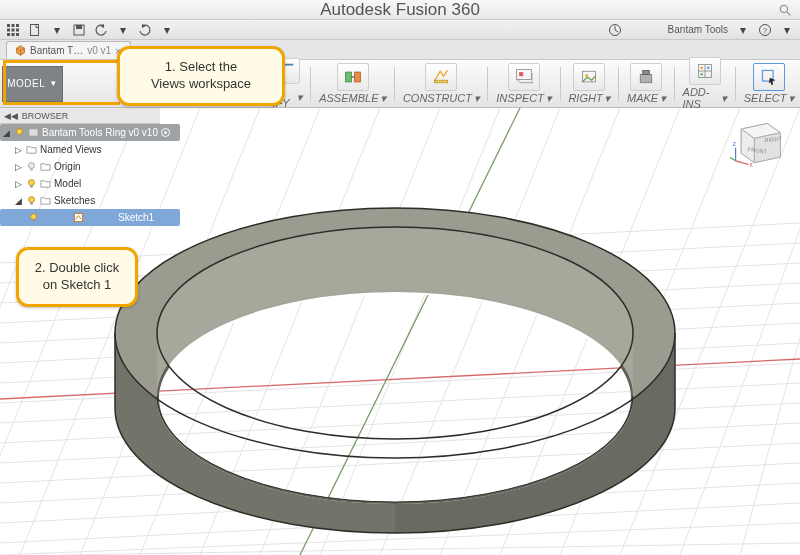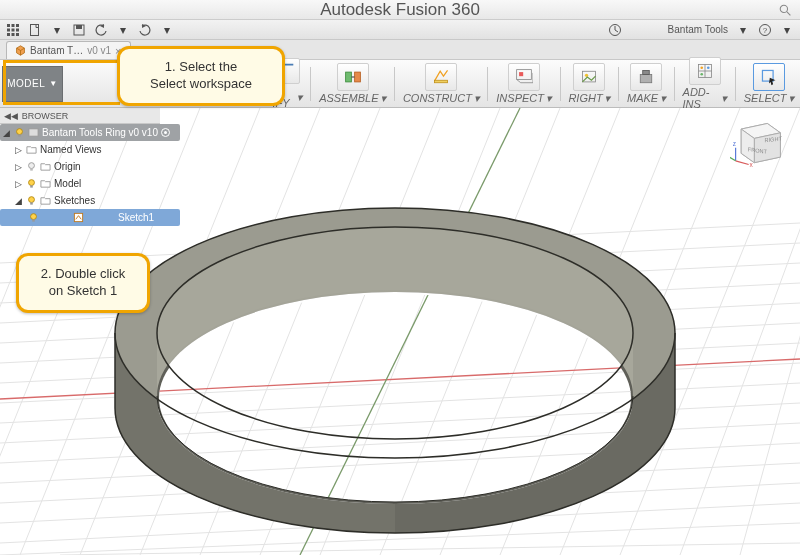--- a/index.html
+++ b/index.html
@@ -492,23 +492,23 @@
             </svg>
           <span>Sketch1</span>
         </div>
       </div>
     </div>
 
     <div class="highlight-box" style="left:3px; top:-48px; width:117px; height:45px;"></div>
 
     <div class="callout" style="left:117px; top:-62px; width:168px;">
       <div>1. Select the</div>
-      <div>Select workspace</div>
-    </div>
-
-    <div class="callout" style="left:16px; top:145px; width:134px;">
+      <div>Views workspace</div>
+    </div>
+
+    <div class="callout" style="left:16px; top:139px; width:122px;">
       <div>2. Double click</div>
       <div>on Sketch 1</div>
     </div>
 
   </div>
 
 </div>
 
 </body></html>

